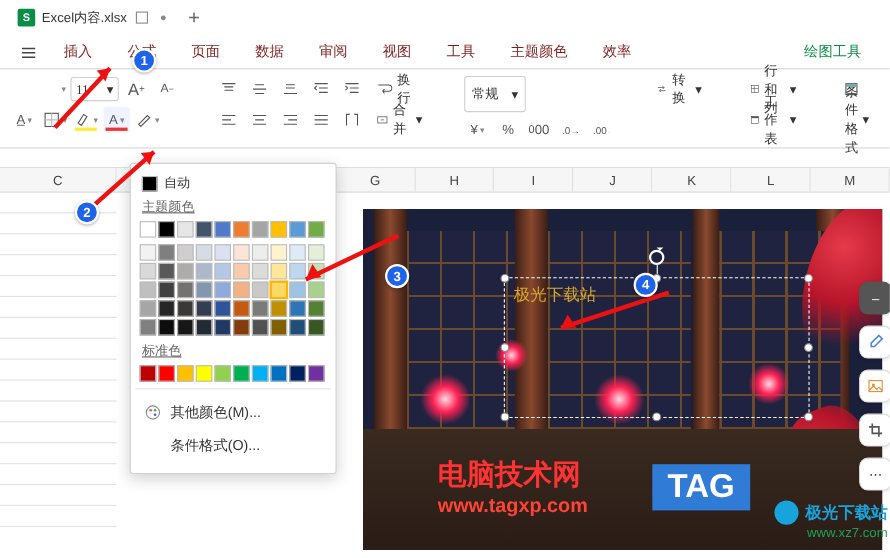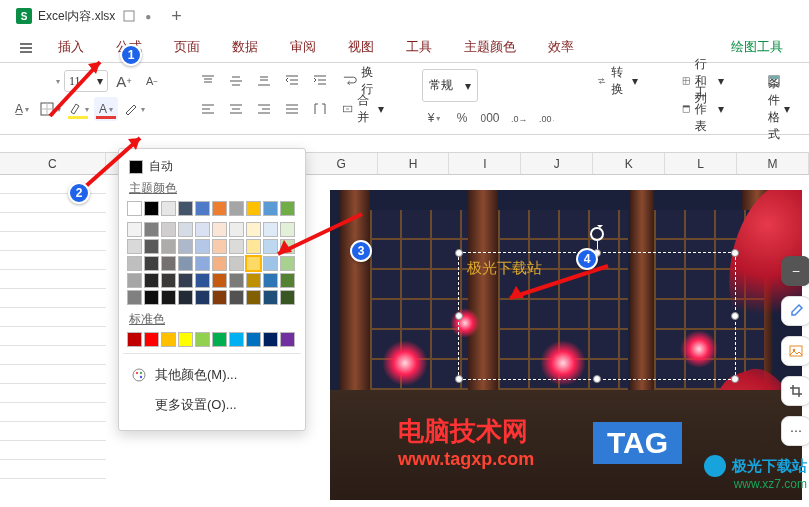--- a/index.html
+++ b/index.html
@@ -411,21 +411,21 @@
     <div class="dd-item">
       <svg class="icon" viewBox="0 0 16 16">
           <circle cx="8" cy="8" r="6" fill="none" stroke="#888"></circle>
           <circle cx="6" cy="6" r="1.2" fill="#e55"></circle>
           <circle cx="10" cy="6" r="1.2" fill="#5a5"></circle>
           <circle cx="10" cy="10" r="1.2" fill="#55e"></circle>
         </svg>
       <span>其他颜色(M)...</span>
     </div>
     <div class="dd-item" style="padding-left:28px;">
-      <span>更多设置(O)...</span>
+      <span>条件格式(O)...</span>
     </div>
   </div>
 
   <div class="canvas">
     <div class="pillar" style="left:10px;"></div>
     <div class="pillar" style="left:138px;"></div>
     <div class="pillar" style="left:300px;width:24px;"></div>
     <div class="pillar" style="right:30px;"></div>
     <div class="lattice" style="left:40px;width:98px;"></div>
     <div class="lattice" style="left:168px;width:130px;"></div>

